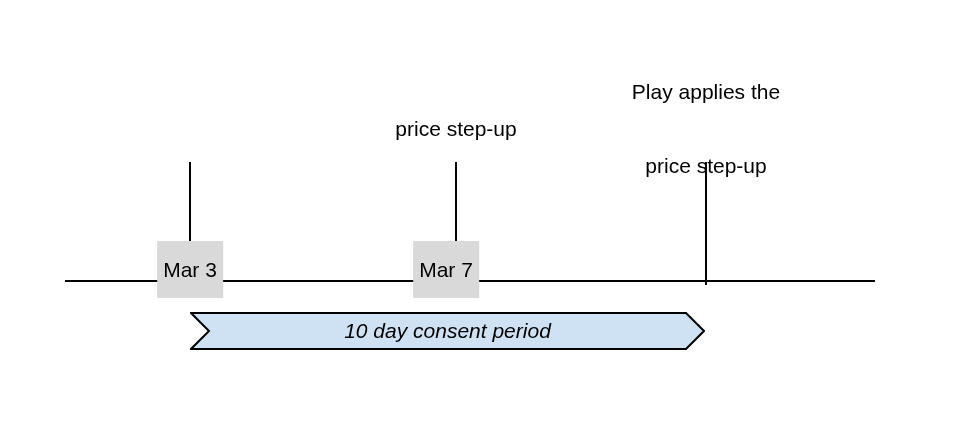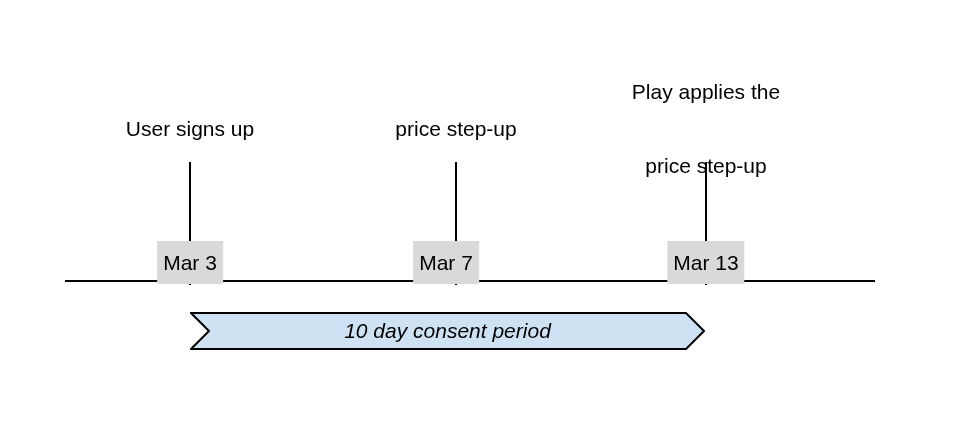--- a/index.html
+++ b/index.html
@@ -42,21 +42,21 @@
     text-align: center;
     font-size: 21px;
     line-height: 26px;
   }
   .event-label .line { white-space: nowrap; }
   .date-chip {
     position: absolute;
     top: 241px;
     height: 27px;
     line-height: 27px;
-    padding: 8px 6px;
+    padding: 15px 6px;
     background: #d9d9d9;
     font-size: 21px;
     white-space: nowrap;
     transform: translateX(-50%);
   }
   .tick-1 { left: 189px; }
   .tick-2 { left: 455px; }
   .tick-3 { left: 705px; }
   .label-1 { left: 60px; }
   .label-2 { left: 326px; }
@@ -95,35 +95,30 @@
 <body>
 
 <div class="canvas">
 
   <div class="timeline-line"></div>
 
   <div class="tick tick-1"></div>
   <div class="tick tick-2"></div>
   <div class="tick tick-3"></div>
 
-  <div class="event-label label-1">
-    <div class="line">User signs up</div>
-    <div class="line"></div>
-  </div>
   <div class="event-label label-2">
     <div class="line">price step-up</div>
   </div>
   <div class="event-label label-3">
     <div class="line">Play applies the</div>
     <div class="line">price step-up</div>
   </div>
 
   <div class="date-chip chip-1">Mar 3</div>
   <div class="date-chip chip-2">Mar 7</div>
-  <div class="date-chip chip-3">Mar 13</div>
 
   <div class="period-banner">
     <svg width="515" height="38" viewBox="0 0 515 38">
       <polygon points="1,1 496,1 514,19 496,37 1,37 19,19" fill="#cfe2f3" stroke="#000000" stroke-width="2" stroke-linejoin="miter"></polygon>
     </svg>
     <div class="banner-text">10 day consent period</div>
   </div>
 
 </div>
 

